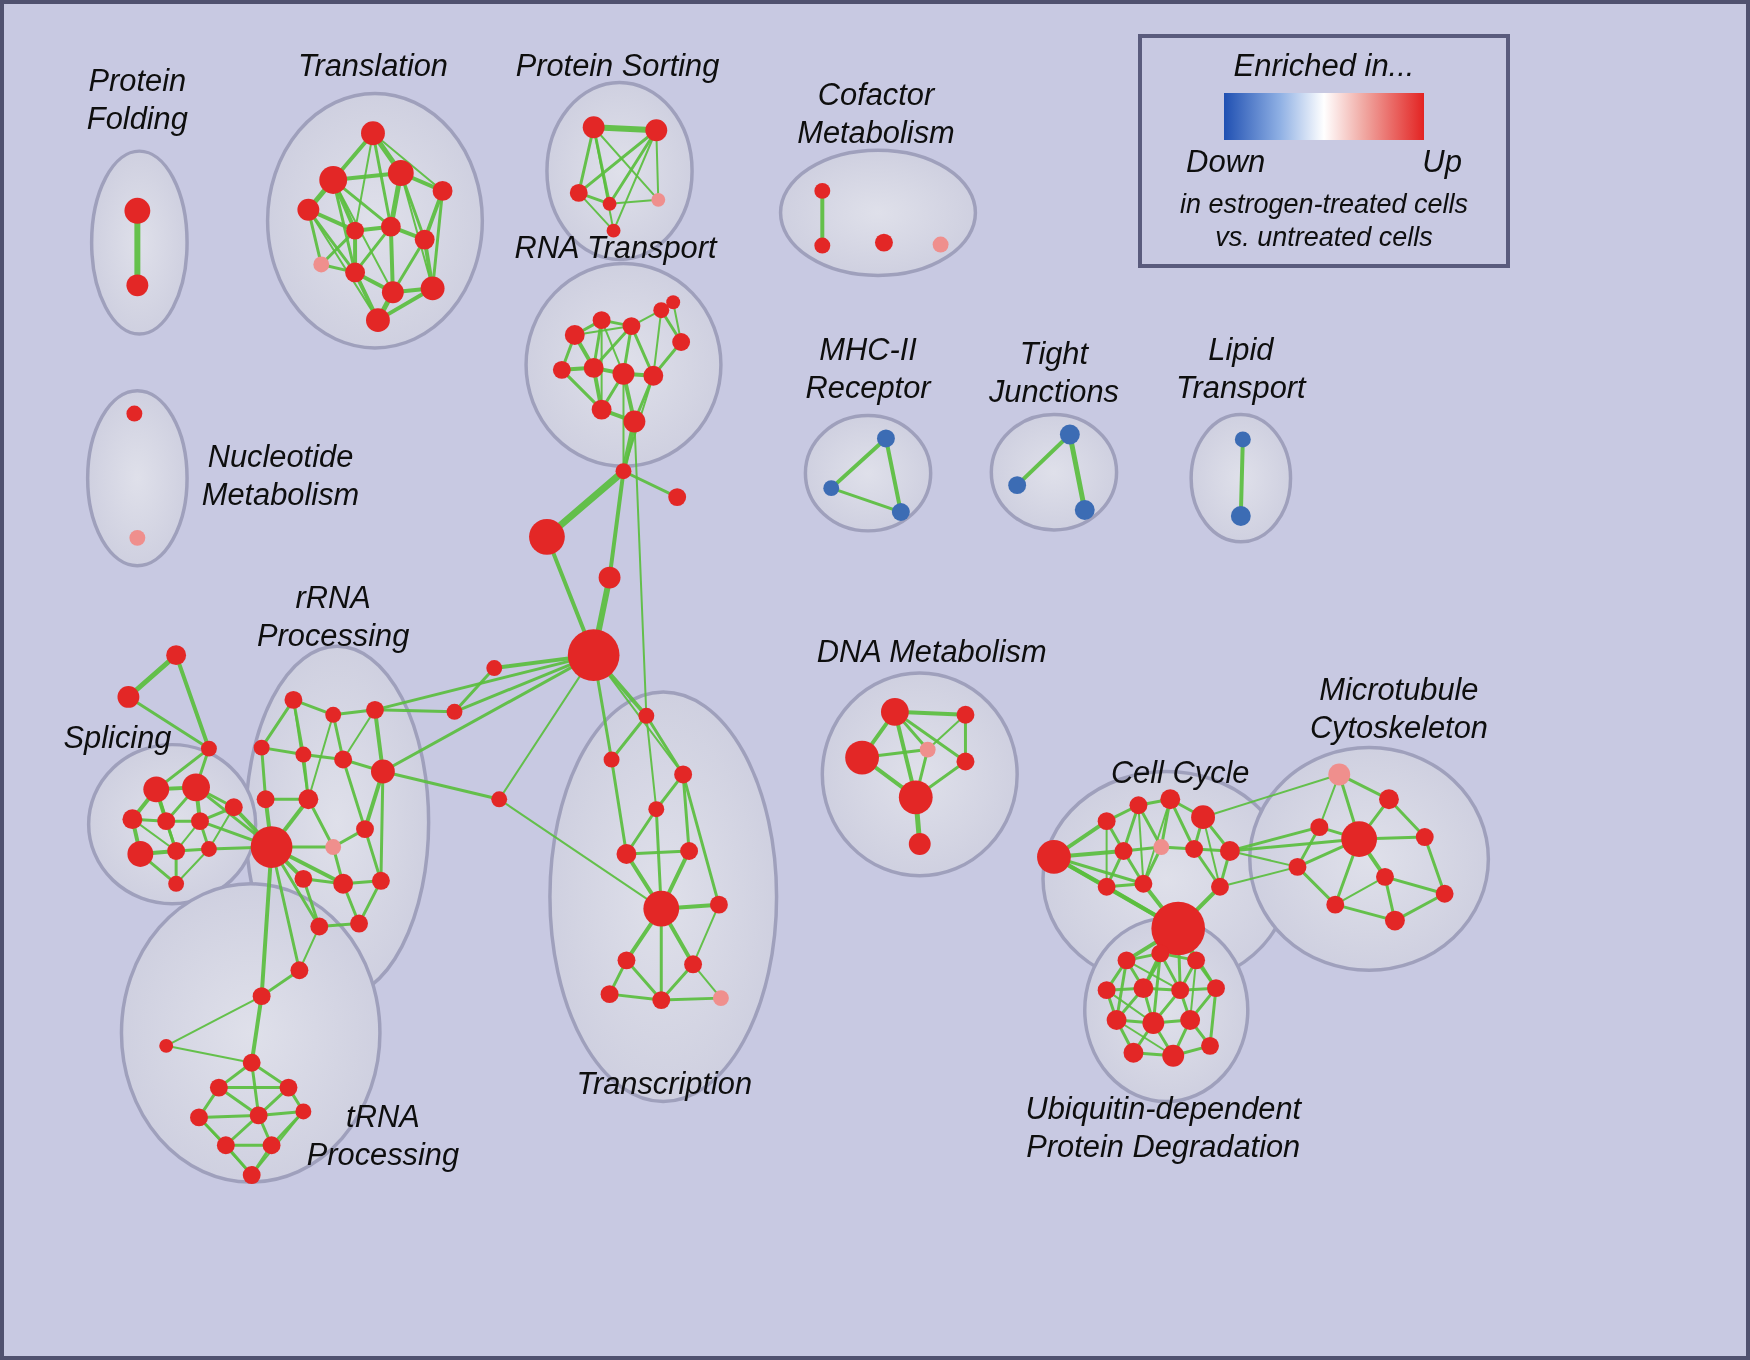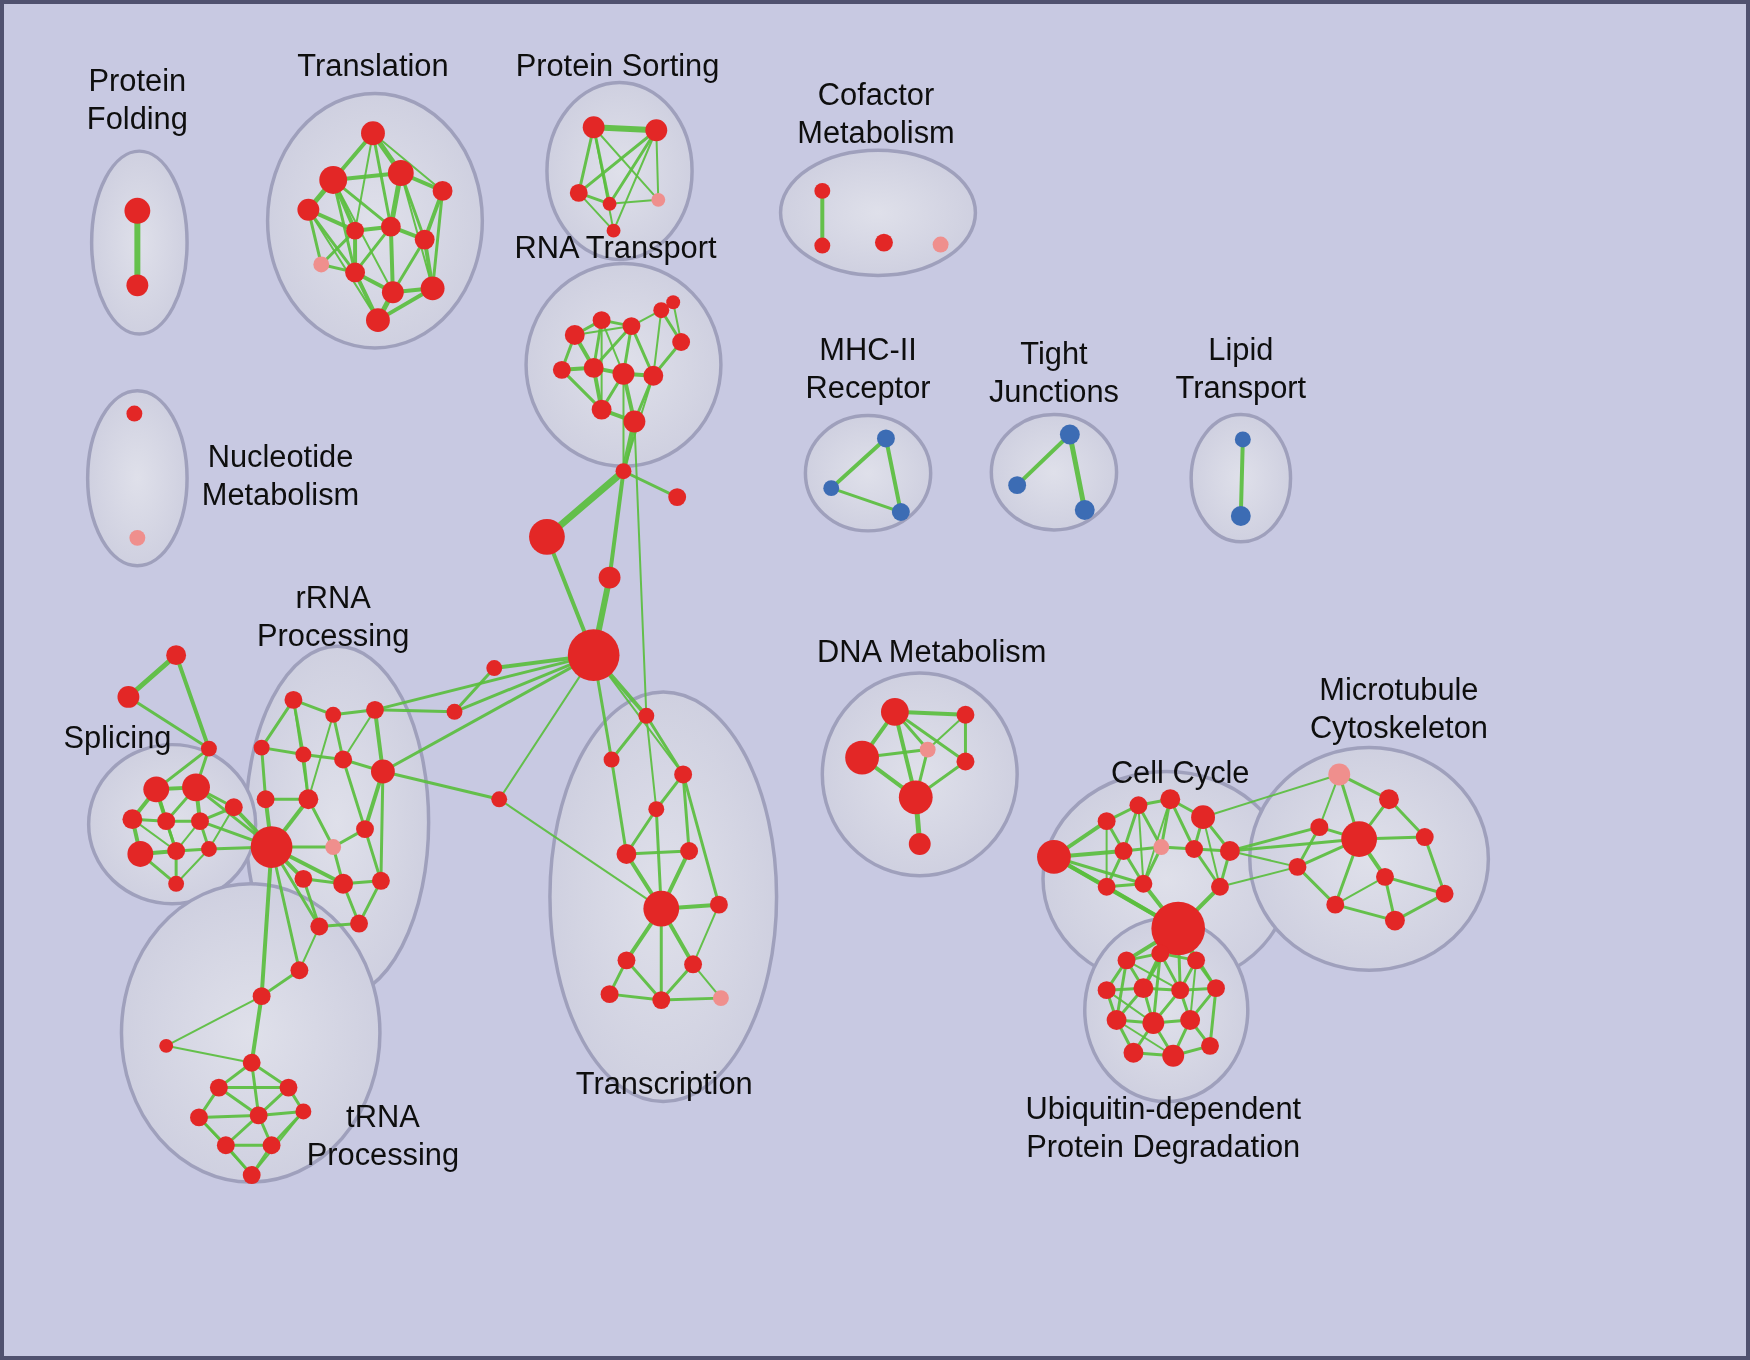--- a/index.html
+++ b/index.html
@@ -4,20 +4,21 @@
 <style>
   html,body{margin:0;padding:0;background:#8f90a8;}
   .frame{
     position:relative;
     width:1750px;height:1360px;
     background:#c8c9e2;
     border:4px solid #50516f;
     box-sizing:border-box;
     overflow:hidden;
     font-family:"Liberation Sans",sans-serif;
+    font-style:italic;
   }
   #network{position:absolute;left:0;top:0;width:100%;height:100%;}
   #network text{font-family:"Liberation Sans",sans-serif;font-size:31px;fill:#0e0e0e;}
   .legend{
     position:absolute;left:1134px;top:30px;width:372px;height:234px;
     border:4px solid #5a5b7d;box-sizing:border-box;
     text-align:center;color:#0e0e0e;background:transparent;
   }
   .legend-title{font-size:31px;margin-top:10px;}
   .legend-gradient{width:200px;height:47px;margin:9px auto 0;}
@@ -557,14 +558,24 @@
         <text x="663" y="1096" text-anchor="middle" fill="#0e0e0e">Transcription</text>
         <text x="932" y="662" text-anchor="middle" fill="#0e0e0e">DNA Metabolism</text>
         <text x="1182" y="784" text-anchor="middle" fill="#0e0e0e">Cell Cycle</text>
         <text x="1402" y="700" text-anchor="middle" fill="#0e0e0e">Microtubule</text>
         <text x="1402" y="738" text-anchor="middle" fill="#0e0e0e">Cytoskeleton</text>
         <text x="1165" y="1122" text-anchor="middle" fill="#0e0e0e">Ubiquitin-dependent</text>
         <text x="1165" y="1160" text-anchor="middle" fill="#0e0e0e">Protein Degradation</text>
       </g>
   </svg>
 
+  <div class="legend">
+    <div class="legend-title">Enriched in...</div>
+    <div class="legend-gradient" id="legend-gradient" style="background: linear-gradient(to right, rgb(32, 80, 178), rgb(143, 176, 228) 28%, rgb(255, 255, 255) 50%, rgb(240, 168, 162) 70%, rgb(227, 35, 34));"></div>
+    <div class="legend-ends">
+      <span>Down</span>
+      <span>Up</span>
+    </div>
+    <div class="legend-caption">in estrogen-treated cells</div>
+    <div class="legend-caption">vs. untreated cells</div>
+  </div>
 
 </div>
 
 </body></html>

